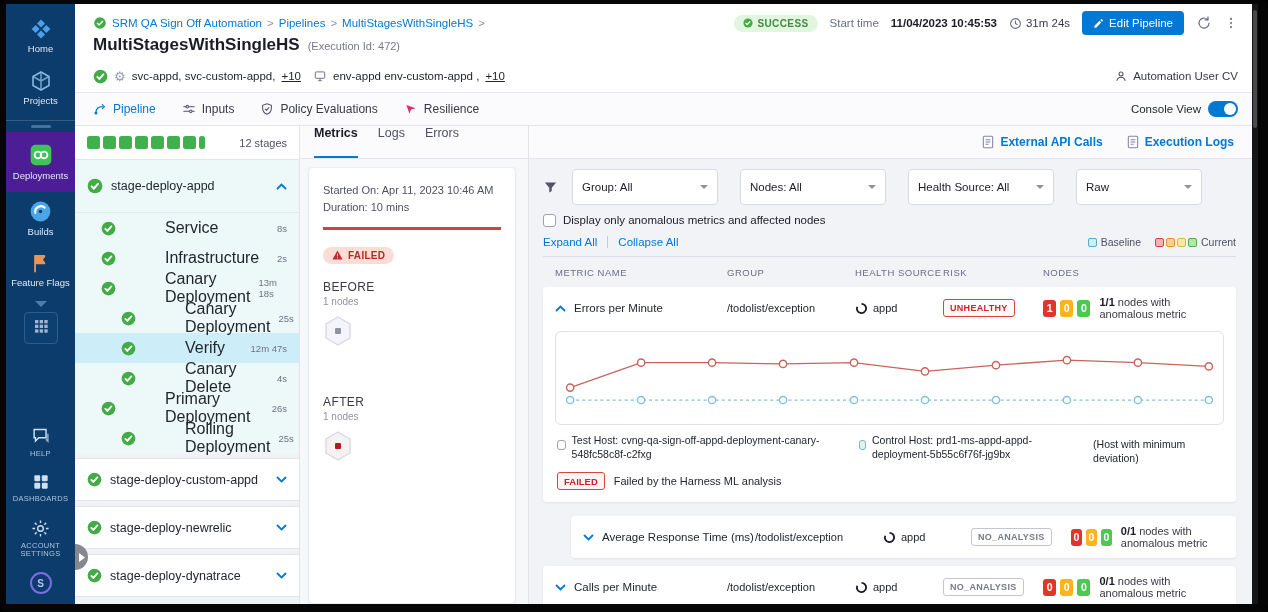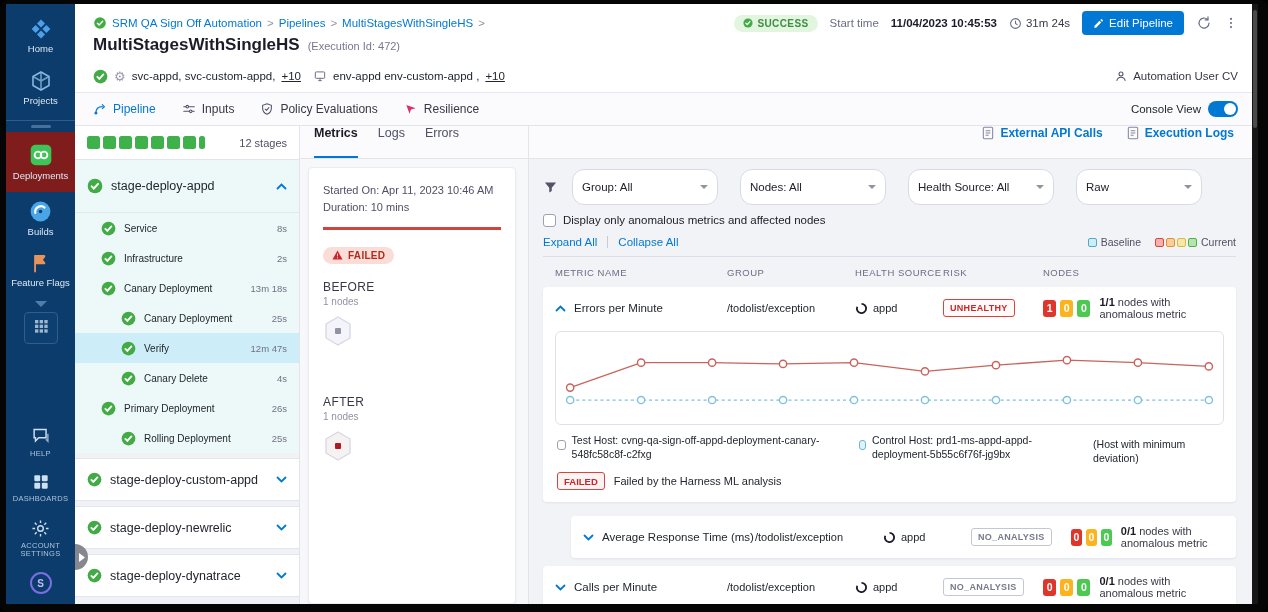--- a/index.html
+++ b/index.html
@@ -7,21 +7,21 @@
   .frame { position:relative; width:1268px; height:612px; background:#050505; border-radius:8px; overflow:hidden; }
   .app { position:absolute; left:6px; top:4px; width:1246px; height:600px; background:#fff; display:flex; overflow:hidden; }
   .scroll-strip { position:absolute; right:10px; top:4px; bottom:8px; width:6px; background:#161616; }
   .scroll-thumb { position:absolute; top:6px; left:1px; width:4px; height:118px; background:#4a4a4a; border-radius:2px; }
 
   
   .sidebar { width:69px; background:#0c3c6c; color:#e8f1fa; flex:none; display:flex; flex-direction:column; align-items:stretch; overflow:hidden; padding-top:6px; }
   .sb-item { display:flex; flex-direction:column; align-items:center; gap:3px; padding:7px 2px; cursor:pointer; }
   .sb-item .sb-label { font-size:9.5px; color:#dce9f7; text-align:center; line-height:1.15; }
   .sb-item.small .sb-label { font-size:7.5px; color:#aec3d9; letter-spacing:.3px; }
-  .sb-item.active { background:#7f1d1d; padding:10px 18px; }
+  .sb-item.active { background:#4c1d95; padding:10px 18px; }
   .sb-dash { width:100%; border-top:1px solid rgba(255,255,255,.16); margin:6px 0 2px; position:relative; height:10px; }
   .sb-dash:after { content:""; position:absolute; left:50%; top:4px; width:20px; height:3px; margin-left:-10px; border-radius:2px; background:#46719c; }
   .sb-chevron { display:flex; justify-content:center; padding:4px 0 2px; }
   .sb-grid-tile { align-self:center; border:1px solid #2f5d8d; border-radius:4px; padding:5px 8px; margin:2px 0 6px; background:#0d4070; }
   .sb-flex { flex:1; }
   .sb-avatar { align-self:center; width:22px; height:22px; border:2px solid #7a6ee0; border-radius:50%; color:#c3b8fb; font-size:10px; font-weight:bold; display:flex; align-items:center; justify-content:center; margin:6px 0 10px; }
 
   
   .main { flex:1; display:flex; flex-direction:column; overflow:hidden; }
   .topbar { background:#fff; padding:7px 14px 0 18px; border-bottom:1px solid #e7e8ee; flex:none; }
@@ -58,21 +58,21 @@
   .stages-panel { width:225px; flex:none; background:#f1f2f6; border-right:1px solid #e3e4ea; display:flex; flex-direction:column; overflow:hidden; position:relative; }
   .progress-strip { height:34px; background:#fff; border-bottom:1px solid #e3e4ec; display:flex; align-items:center; justify-content:space-between; padding:0 12px; flex:none; }
   .sq-row { display:flex; gap:3px; align-items:center; }
   .sq { width:13px; height:13px; border-radius:2.5px; background:#3fb14b; }
   .sq.half { width:6px; }
   .stage-count { font-size:11px; color:#4f5162; }
   .stage-card { background:#edf8f8; }
   .stage-head { display:flex; align-items:center; gap:8px; padding:18px 12px; border-bottom:1px solid #dfeaea; cursor:pointer; }
   .stage-head .stage-name { flex:1; font-size:12.5px; color:#22272d; }
   .step-row { display:flex; align-items:center; gap:8px; height:30px; padding-right:12px; cursor:pointer; }
-  .step-row .step-label { flex:1; font-size:10px; color:#22272d; }
+  .step-row .step-label { flex:1; font-size:16px; color:#22272d;margin-left:41px; }
   .step-row .step-dur { font-size:9.5px; color:#6f7184; }
   .step-row.ind0 { padding-left:26px; }
   .step-row.ind1 { padding-left:46px; }
   .step-row.selected { background:#cdeef9; }
   .stage-collapsed { background:#fff; border-top:1px solid #e4e5eb; border-bottom:1px solid #e4e5eb; margin-top:5px; display:flex; align-items:center; gap:8px; padding:13px 12px; cursor:pointer; }
   .stage-collapsed .stage-name { flex:1; font-size:12.5px; color:#22272d; }
   .collapse-handle { position:absolute; left:-13px; top:418px; width:26px; height:26px; background:#87888f; border-radius:50%; z-index:5; display:flex; align-items:center; justify-content:center; cursor:pointer; }
   .collapse-handle svg { margin-left:12px; }
 
   
@@ -84,25 +84,25 @@
   .exec-meta { font-size:11px; color:#4f5162; line-height:1.5; }
   .exec-divider { height:3px; background:#d0443c; margin:12px 0 16px; }
   .failed-pill { display:inline-flex; align-items:center; gap:5px; background:#fbddd8; border-radius:10px; padding:3px 9px; color:#b42a1e; font-size:10px; font-weight:bold; letter-spacing:.3px; }
   .node-group-label { margin-top:16px; font-size:12px; color:#383946; letter-spacing:.4px; }
   .node-group-sub { font-size:10px; color:#9293a2; margin-top:2px; }
   .hex-wrap { margin-top:8px; }
   .gap-after { margin-top:44px; }
 
   
   .metrics-panel { flex:1; background:#f1f3f7; display:flex; flex-direction:column; overflow:hidden; }
-  .links-row { height:33px; background:#fbfbfd; border-bottom:1px solid #e3e4ec; display:flex; align-items:flex-start; justify-content:flex-end; gap:24px; padding:0 18px; flex:none; }
+  .links-row { height:33px; background:#fbfbfd; border-bottom:1px solid #e3e4ec; display:flex; align-items:center; justify-content:flex-end; gap:24px; padding:0 18px; flex:none; }
   .doc-link { display:flex; align-items:center; gap:6px; color:#0278d5; font-size:12px; font-weight:bold; cursor:pointer; }
   .m-inner { flex:1; padding:10px 16px 0 14px; display:flex; flex-direction:column; overflow:hidden; }
   .filters-row { display:flex; align-items:center; gap:14px; flex:none; }
-  .select-box { width:146px; height:26px; background:#fff; border:1px solid #d9dae6; border-radius:12px; display:flex; align-items:center; justify-content:space-between; padding:17px 9px; font-size:11.5px; color:#22222a; cursor:pointer; }
+  .select-box { width:146px; height:26px; background:#fff; border:1px solid #d9dae6; border-radius:4px; display:flex; align-items:center; justify-content:space-between; padding:17px 9px; font-size:11.5px; color:#22222a; cursor:pointer; }
   .select-box:last-child { width:126px; }
   .caret { width:0; height:0; border-left:4px solid transparent; border-right:4px solid transparent; border-top:4px solid #9293a2; }
   .chk-row { display:flex; align-items:flex-start; gap:7px; margin-top:9px; font-size:11.5px; color:#22222a; flex:none; }
   .checkbox { width:13px; height:13px; border:1.5px solid #9ea0b3; border-radius:3px; background:#fff; cursor:pointer; }
   .expand-row { display:flex; align-items:center; justify-content:space-between; margin-top:9px; padding-bottom:8px; border-bottom:1px solid #dcdde6; flex:none; }
   .expand-links { display:flex; align-items:center; gap:10px; font-size:11.5px; }
   .expand-links a { color:#0278d5; cursor:pointer; text-decoration:none; }
   .vbar { width:1px; height:12px; background:#c9cad6; }
   .legend { display:flex; align-items:center; gap:14px; font-size:10.5px; color:#4f5162; }
   .lg-item { display:flex; align-items:center; gap:4px; }

